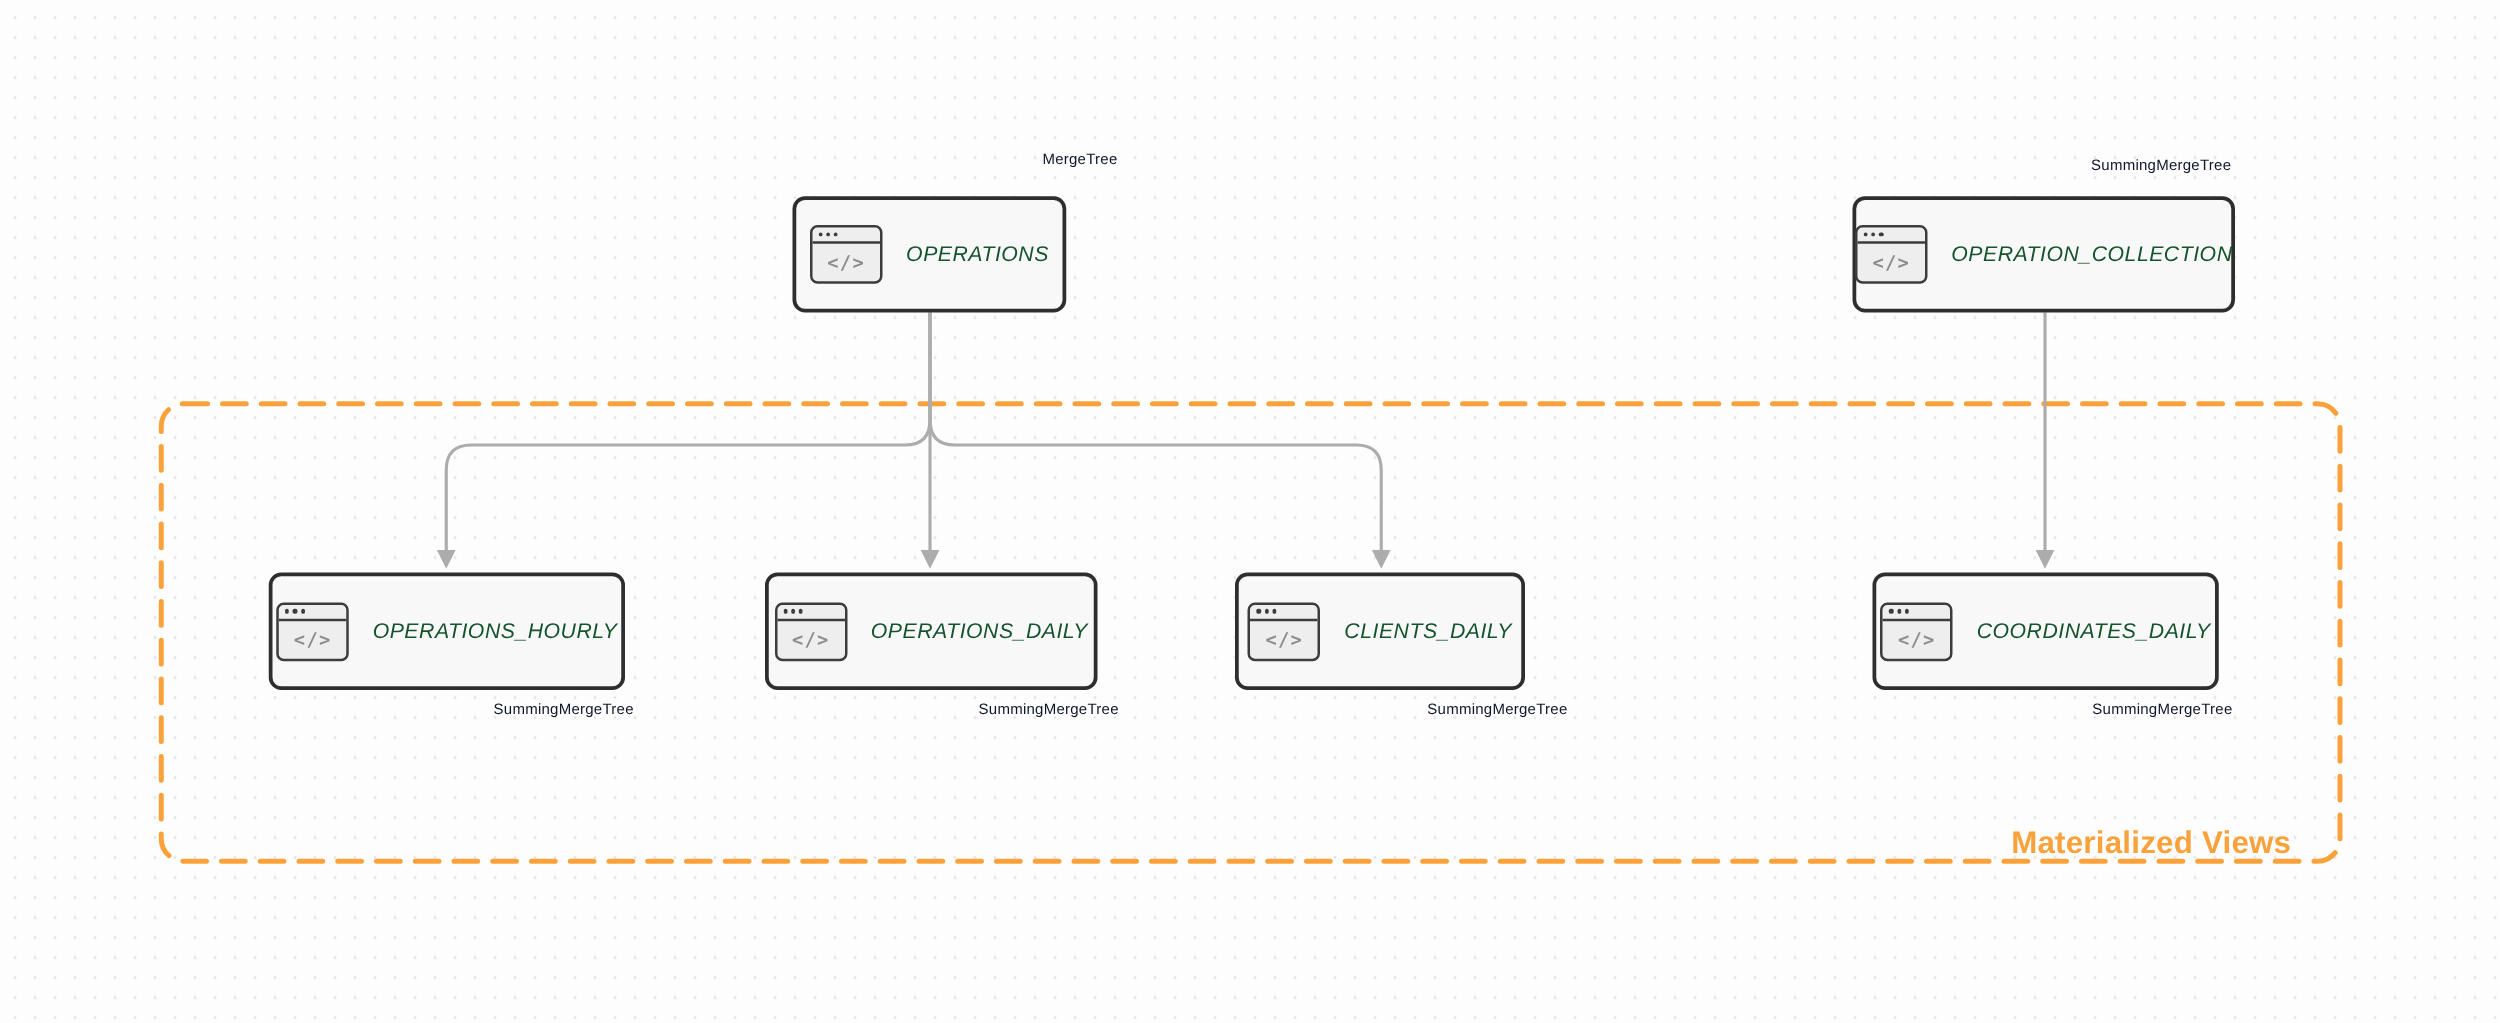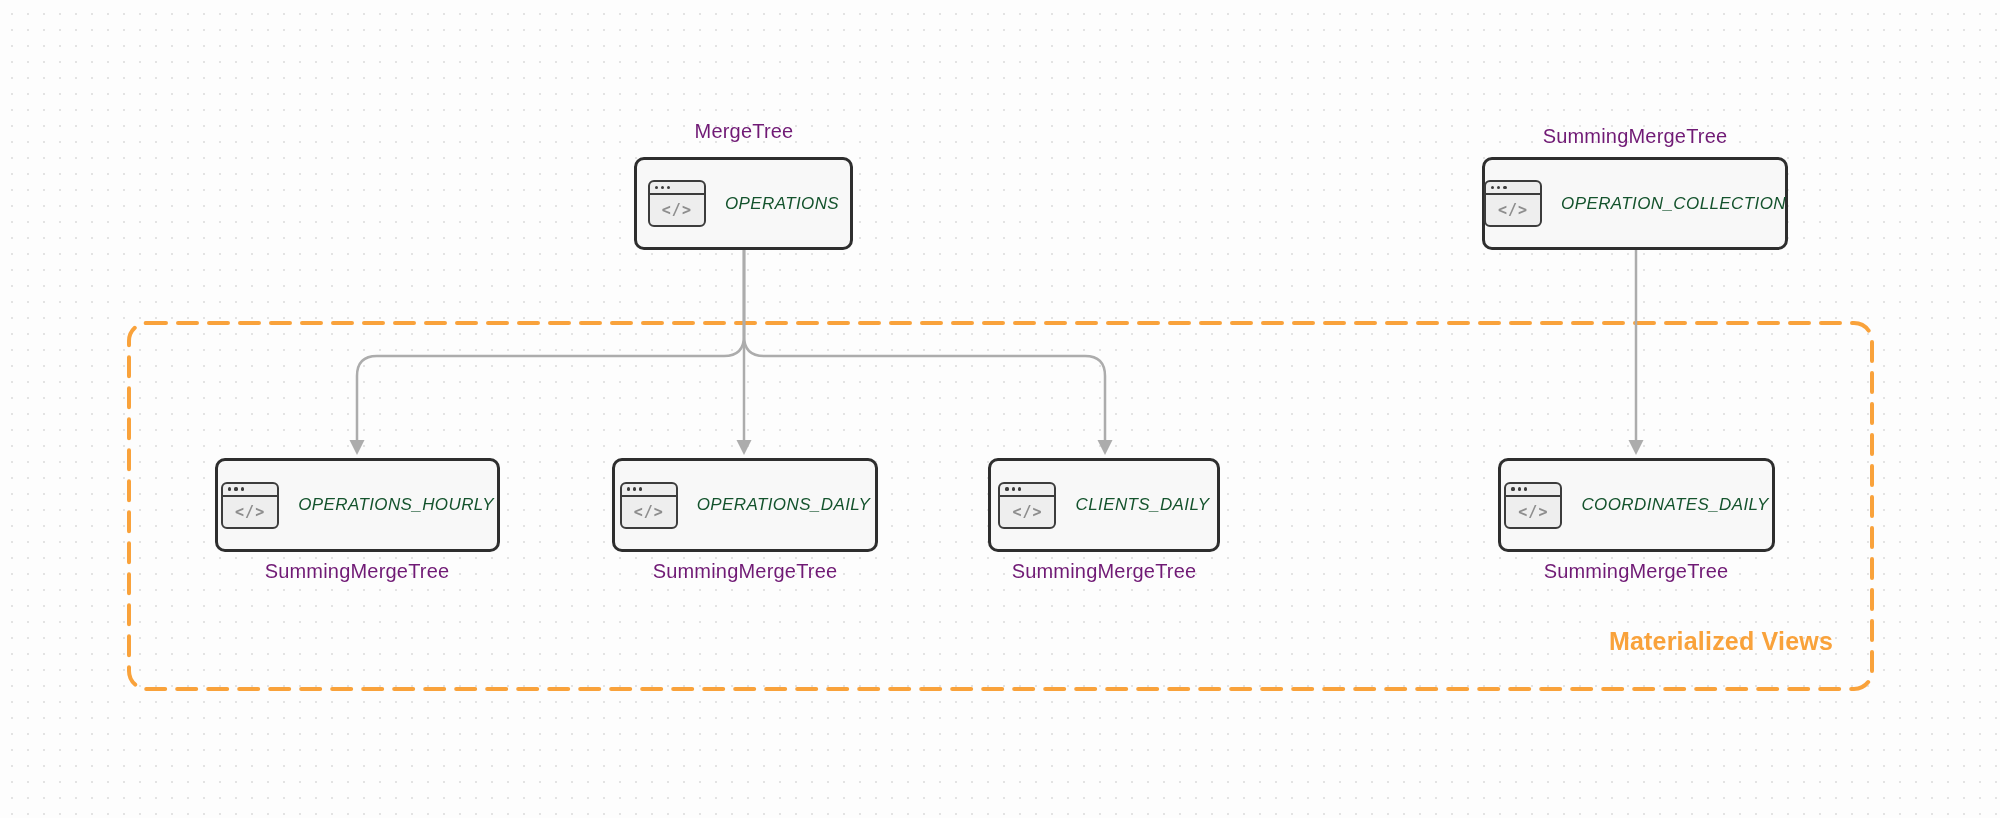--- a/index.html
+++ b/index.html
@@ -40,28 +40,28 @@
   .win-top .d {
     width: 3.2px; height: 3.2px; border-radius: 50%;
     background: #3c3c3c; display: block;
   }
   .win-body {
     flex: 1; display: flex; align-items: center; justify-content: center;
     color: #8d8d8d; font-family: "DejaVu Sans Mono", monospace;
     font-size: 15px; font-weight: bold; letter-spacing: 1px;
   }
   .engine-label {
-    position: absolute; width: 300px; text-align: center;
-    font-size: 20px; font-weight: 500; color: #701a75;
+    position: absolute; width: 300px; text-align: right;
+    font-size: 12px; font-weight: 500; color: #0f172a;
     letter-spacing: 0.2px; white-space: nowrap;
   }
   .group-label {
     position: absolute; width: 300px; text-align: right;
     font-size: 25px; font-weight: 600; color: #f9a23b;
-    letter-spacing: 0.2px; white-space: nowrap;
+    letter-spacing: 0.2px; white-space: nowrap; margin-top: 33px;
   }
 </style>
 </head>
 <body>
 
 <div class="canvas">
 
   <svg class="wires" width="2000" height="818" viewBox="0 0 2000 818">
 
     <rect x="129" y="323" width="1743" height="366" rx="18" fill="none" stroke="#f9a23b" stroke-width="4" stroke-dasharray="19 12" stroke-linecap="round"></rect>

